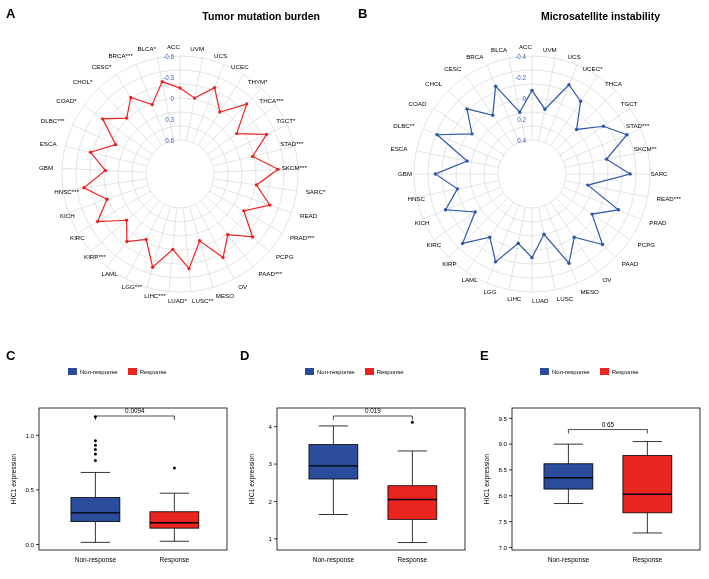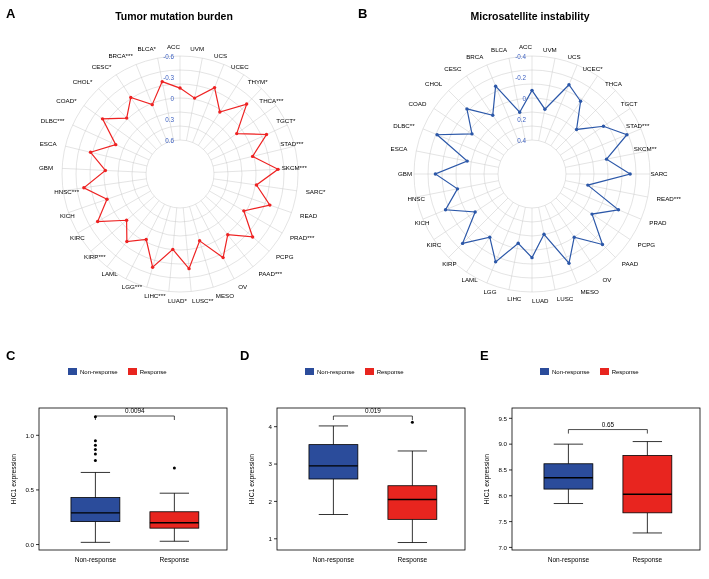--- a/index.html
+++ b/index.html
@@ -13,22 +13,22 @@
 </style>
 </head>
 <body>
 
 <div class="panel-letter" style="left:6px;top:6px;">A</div>
 <div class="panel-letter" style="left:358px;top:6px;">B</div>
 <div class="panel-letter" style="left:6px;top:348px;">C</div>
 <div class="panel-letter" style="left:240px;top:348px;">D</div>
 <div class="panel-letter" style="left:480px;top:348px;">E</div>
 
-<div class="radar-title" style="left:44px;top:10px;">Tumor mutation burden</div>
-<div class="radar-title" style="left:400px;top:10px;">Microsatellite instability</div>
+<div class="radar-title" style="left:60px;top:10px;text-align:right;">Tumor mutation burden</div>
+<div class="radar-title" style="left:400px;top:10px;text-align:right;">Microsatellite instability</div>
 
 <svg id="radarA" width="350" height="320" style="position:absolute;left:5px;top:22px;">
     <g>
       <circle cx="175" cy="152" r="34" fill="none" stroke="#c9c9c9" stroke-width="0.5"></circle>
       <circle cx="175" cy="152" r="48" fill="none" stroke="#c9c9c9" stroke-width="0.5"></circle>
       <circle cx="175" cy="152" r="62" fill="none" stroke="#c9c9c9" stroke-width="0.5"></circle>
       <circle cx="175" cy="152" r="76" fill="none" stroke="#c9c9c9" stroke-width="0.5"></circle>
       <circle cx="175" cy="152" r="90" fill="none" stroke="#c9c9c9" stroke-width="0.5"></circle>
       <circle cx="175" cy="152" r="104" fill="none" stroke="#c9c9c9" stroke-width="0.5"></circle>
       <circle cx="175" cy="152" r="118" fill="none" stroke="#c9c9c9" stroke-width="0.5"></circle>

